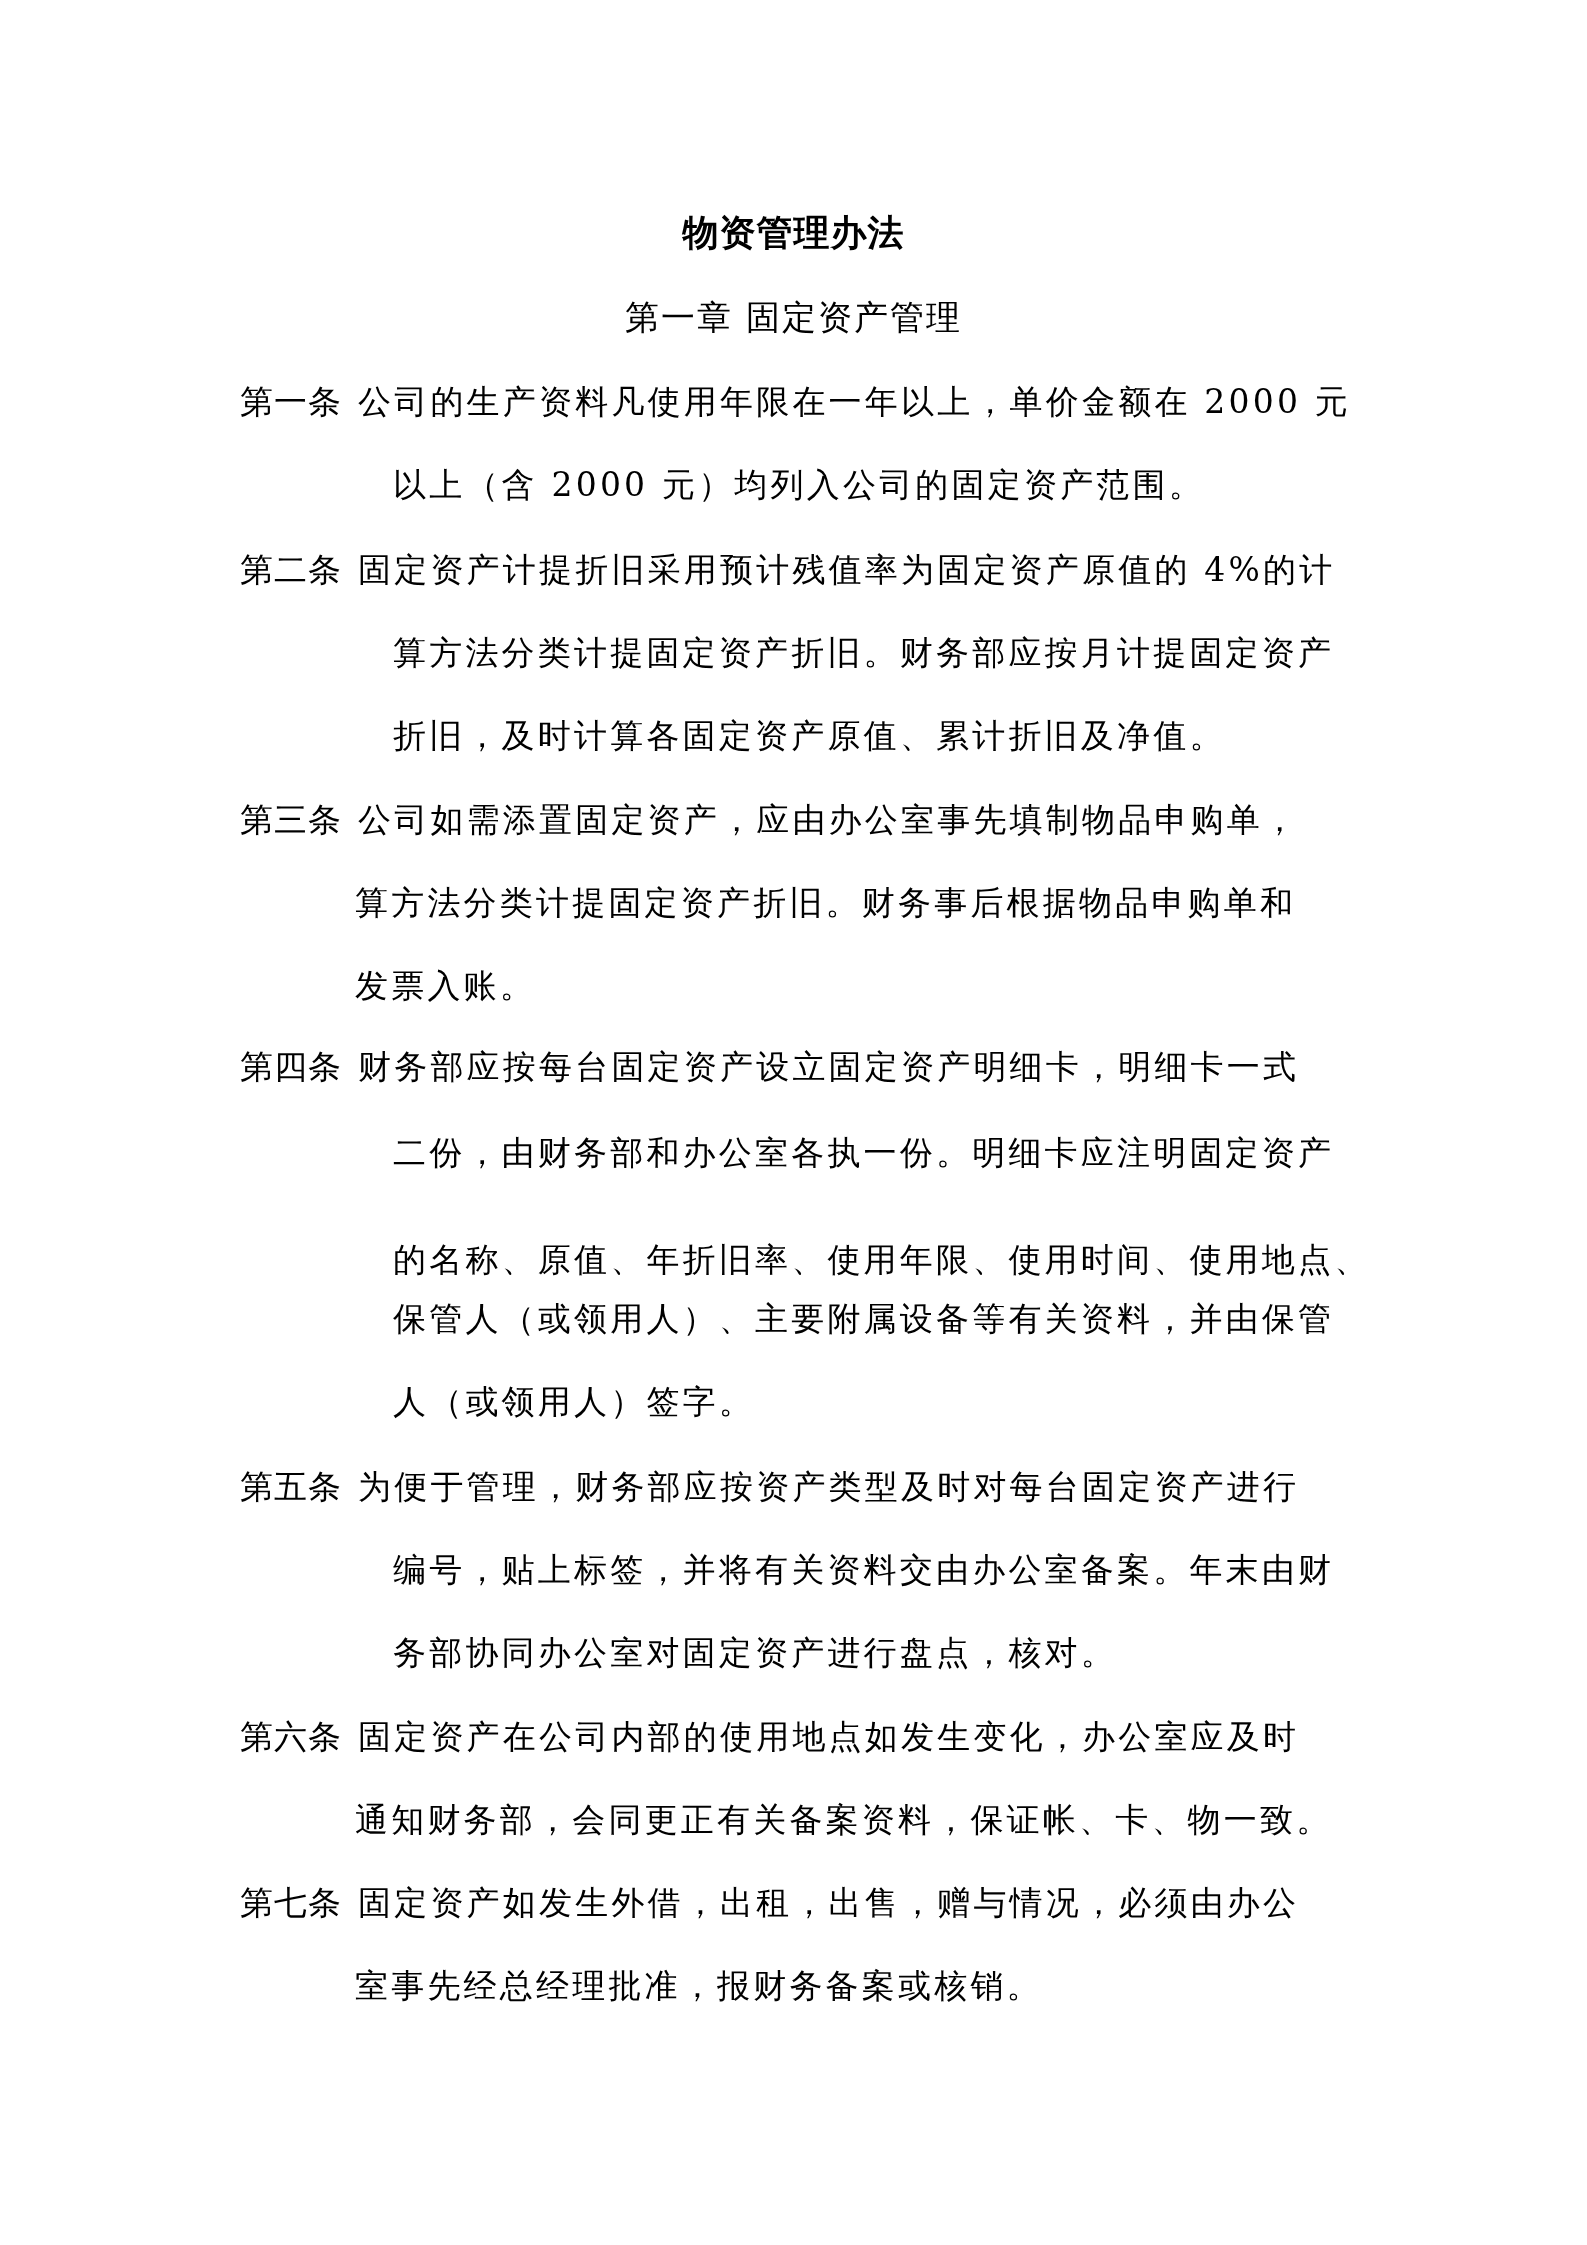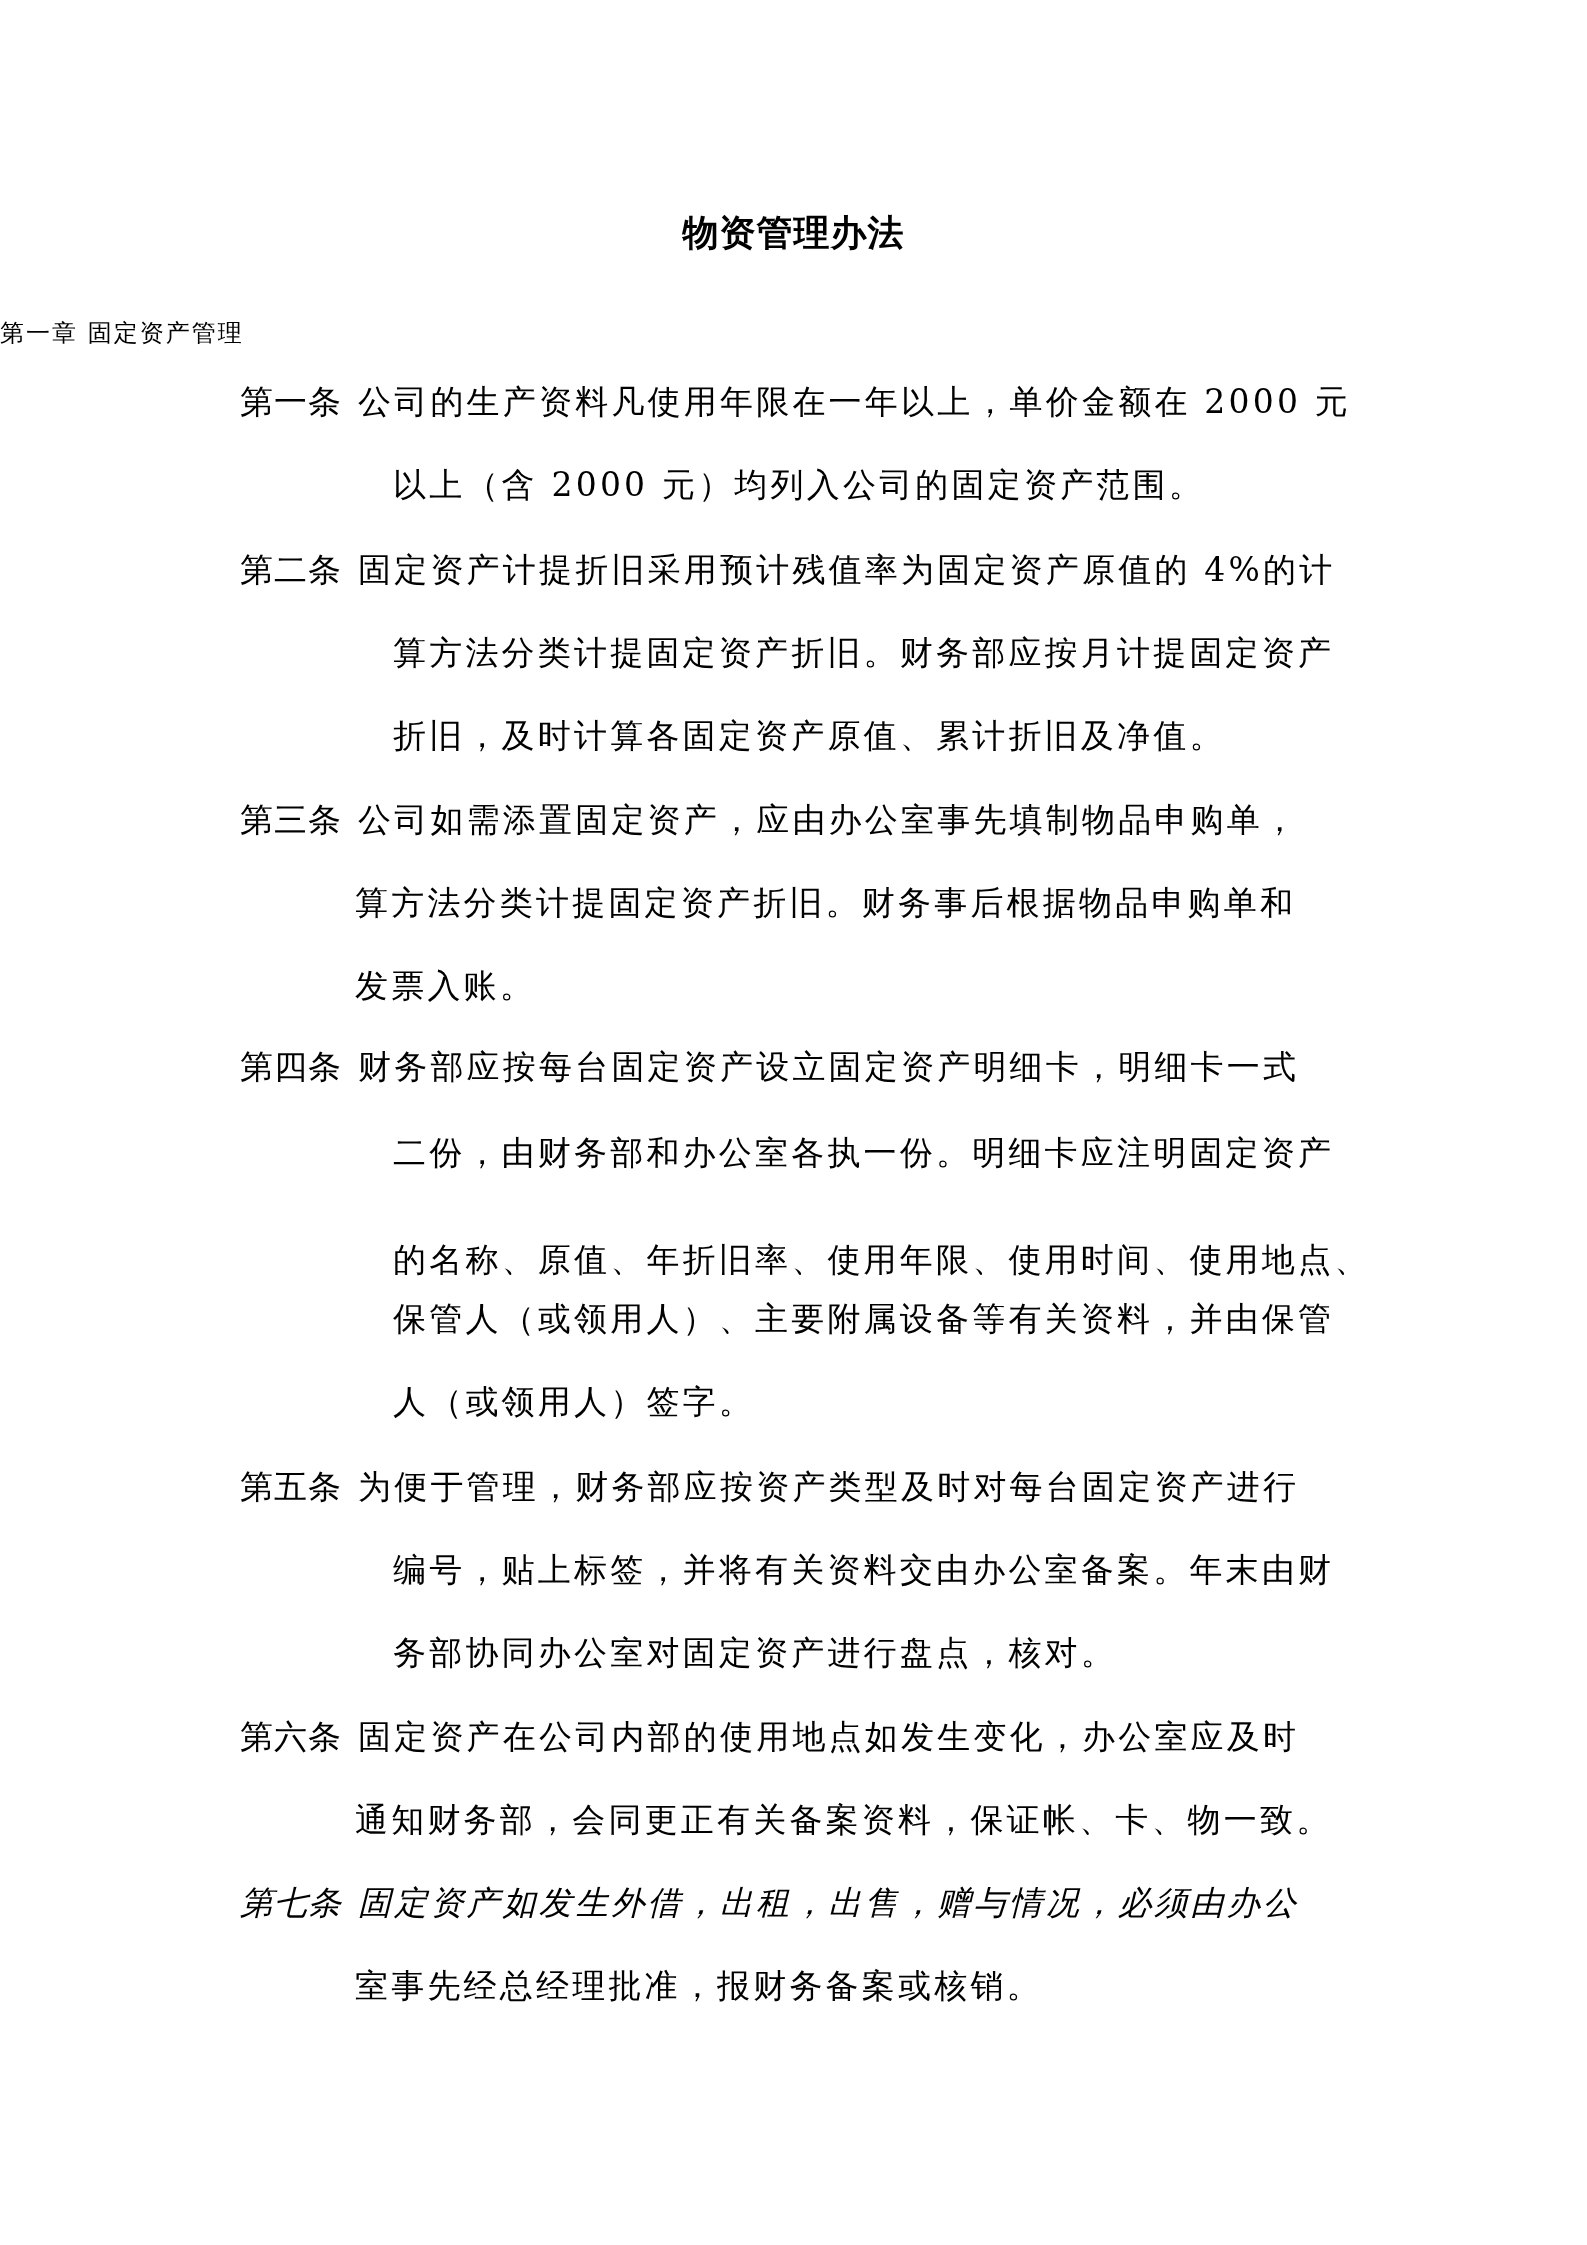--- a/index.html
+++ b/index.html
@@ -33,24 +33,24 @@
       font-weight: bold;
       font-size: 36px;
       line-height: 50px;
       letter-spacing: 1px;
     }
     .chapter {
       position: absolute;
       left: 0;
       width: 1587px;
       top: 292px;
-      font-size: 24px;
+      text-align: center;
+      font-size: 34px;
       line-height: 50px;
       letter-spacing: 2px;
-      margin-top: 16px;
     }
     .line {
       position: absolute;
       font-size: 33px;
       line-height: 50px;
       white-space: nowrap;
       letter-spacing: 3.2px;
     }
     .article-label {
       display: inline-block;
@@ -108,19 +108,19 @@
   </div>
 
   <div>
     <div class="line" style="left:240px; top:1712px;">
       <span class="article-label">第六条</span><span>固定资产在公司内部的使用地点如发生变化，办公室应及时</span>
     </div>
     <div class="line" style="left:355px; top:1795px;">通知财务部，会同更正有关备案资料，保证帐、卡、物一致。</div>
   </div>
 
   <div>
-    <div class="line" style="left:240px; top:1878px;font-style:italic;">
+    <div class="line" style="left:240px; top:1878px;">
       <span class="article-label">第七条</span><span>固定资产如发生外借，出租，出售，赠与情况，必须由办公</span>
     </div>
     <div class="line" style="left:355px; top:1961px;">室事先经总经理批准，报财务备案或核销。</div>
   </div>
 
 </div>
 
 </body></html>

